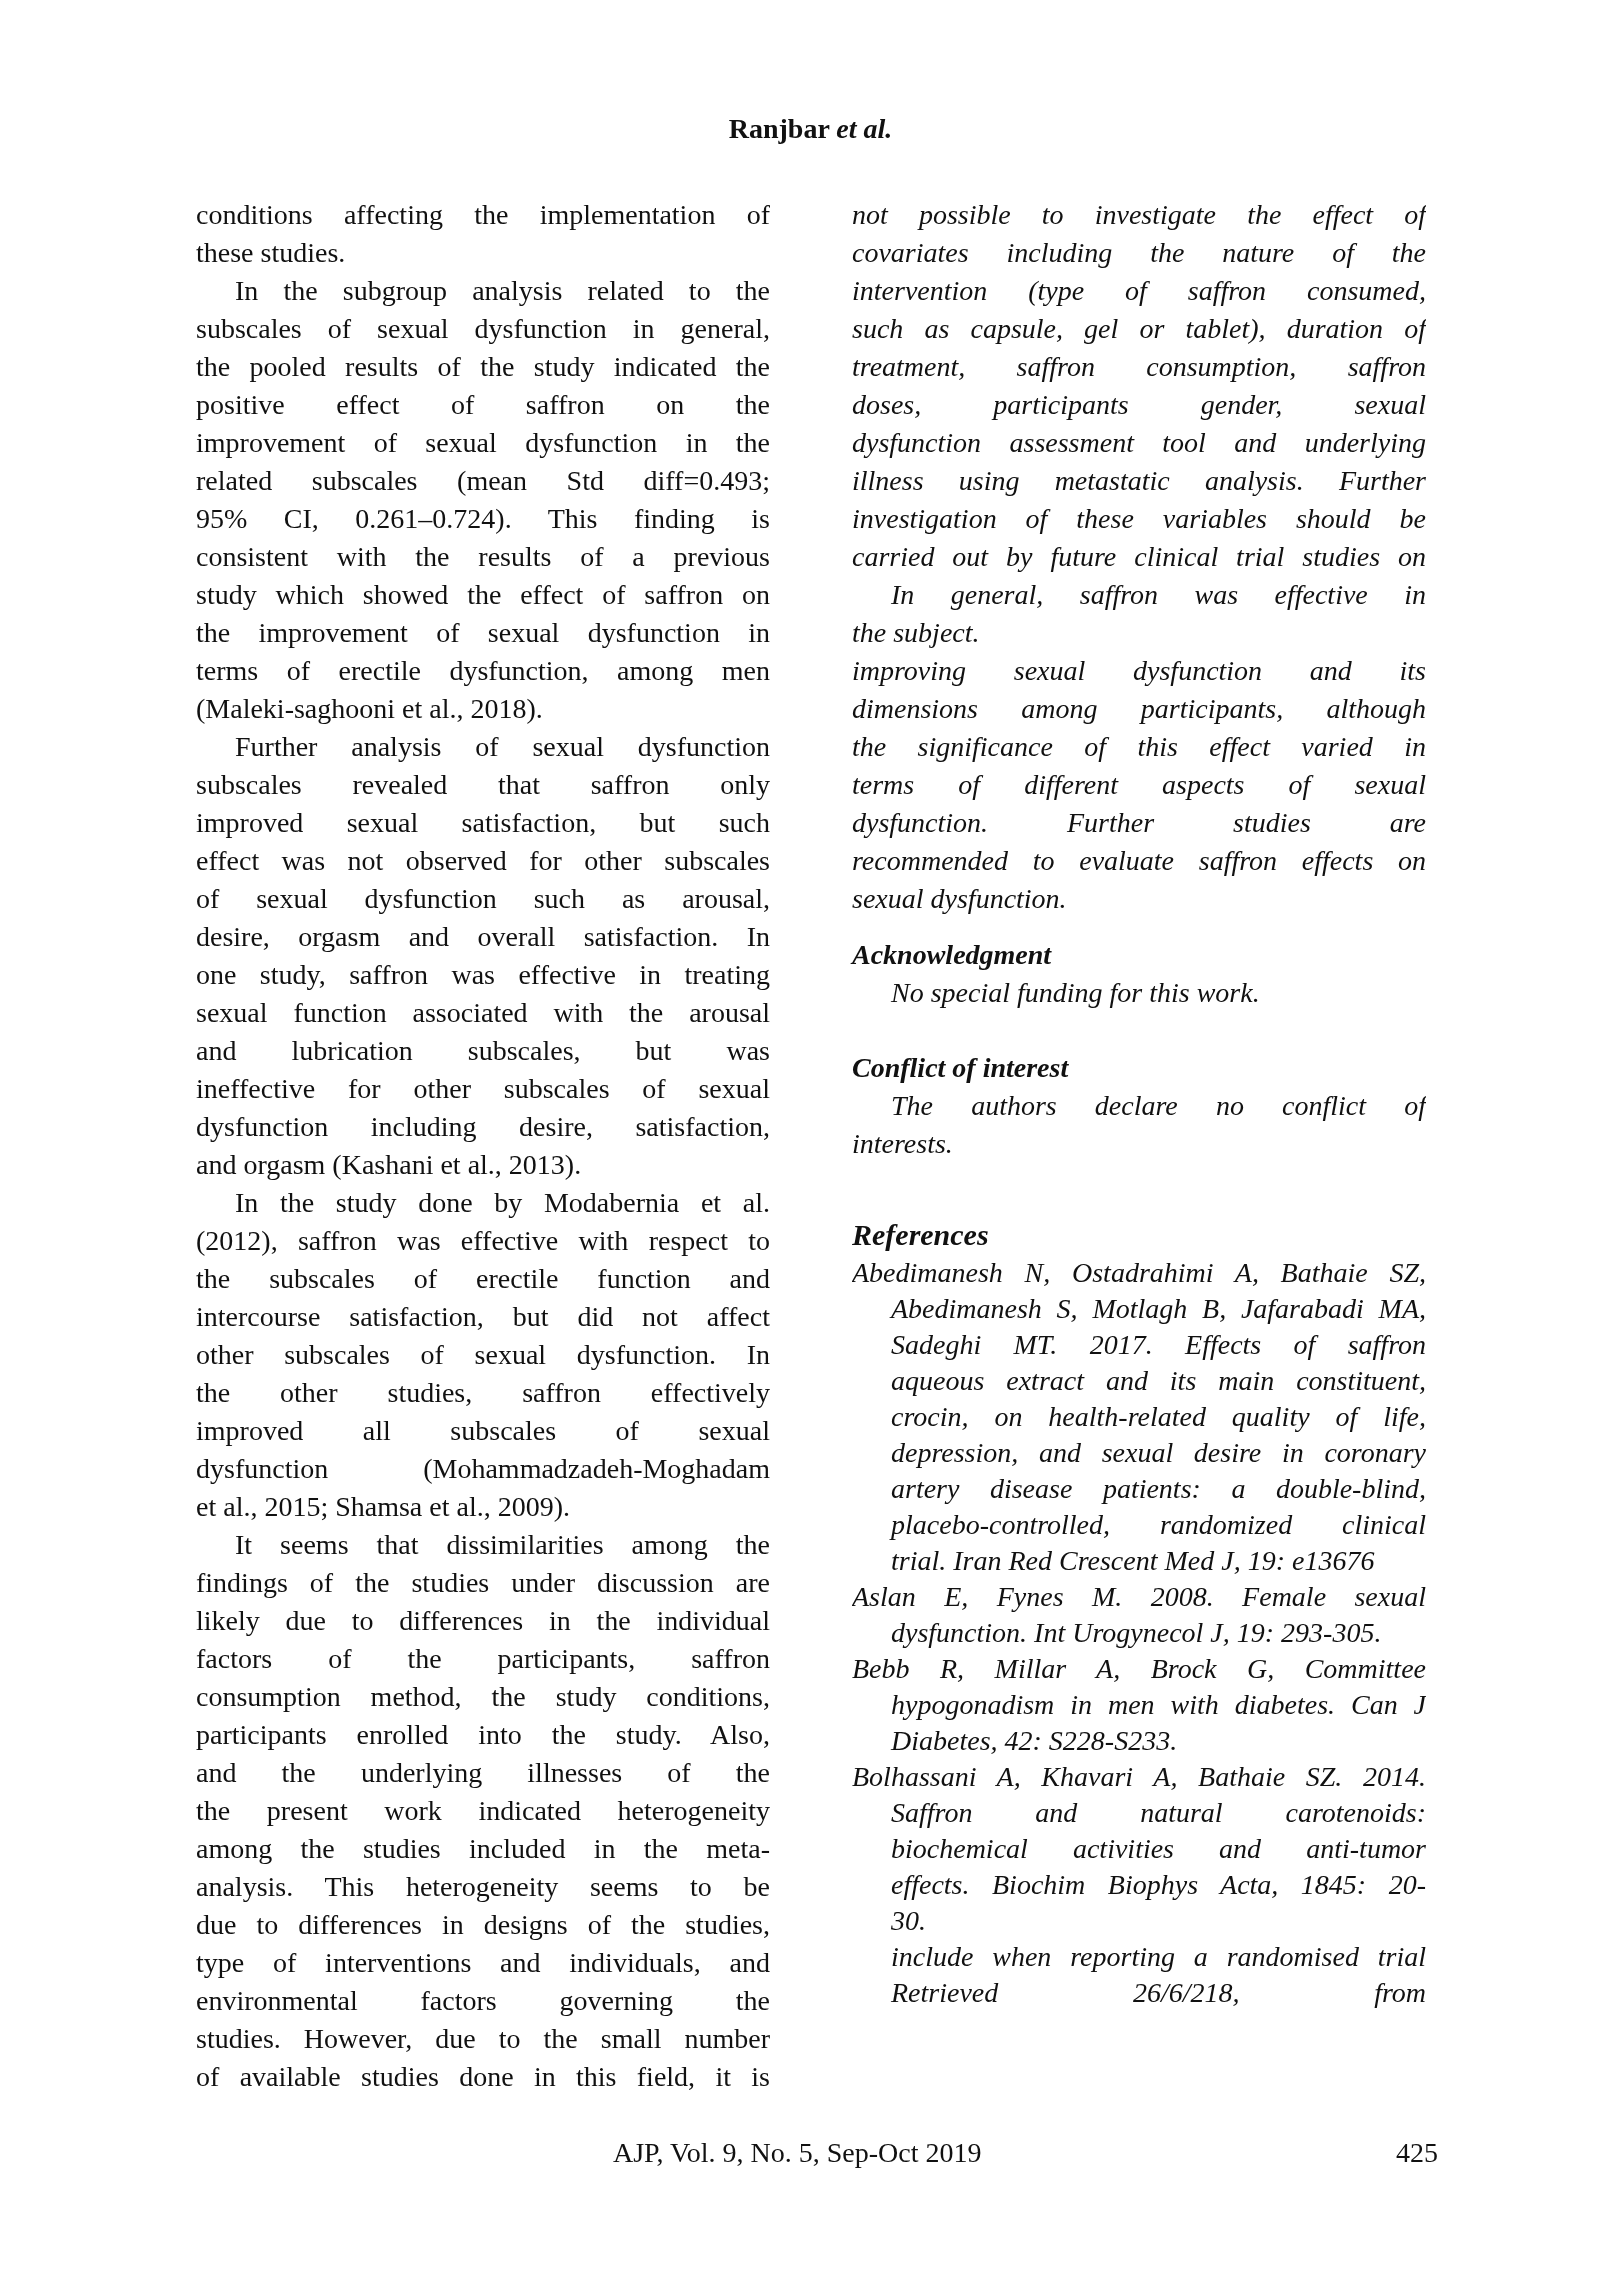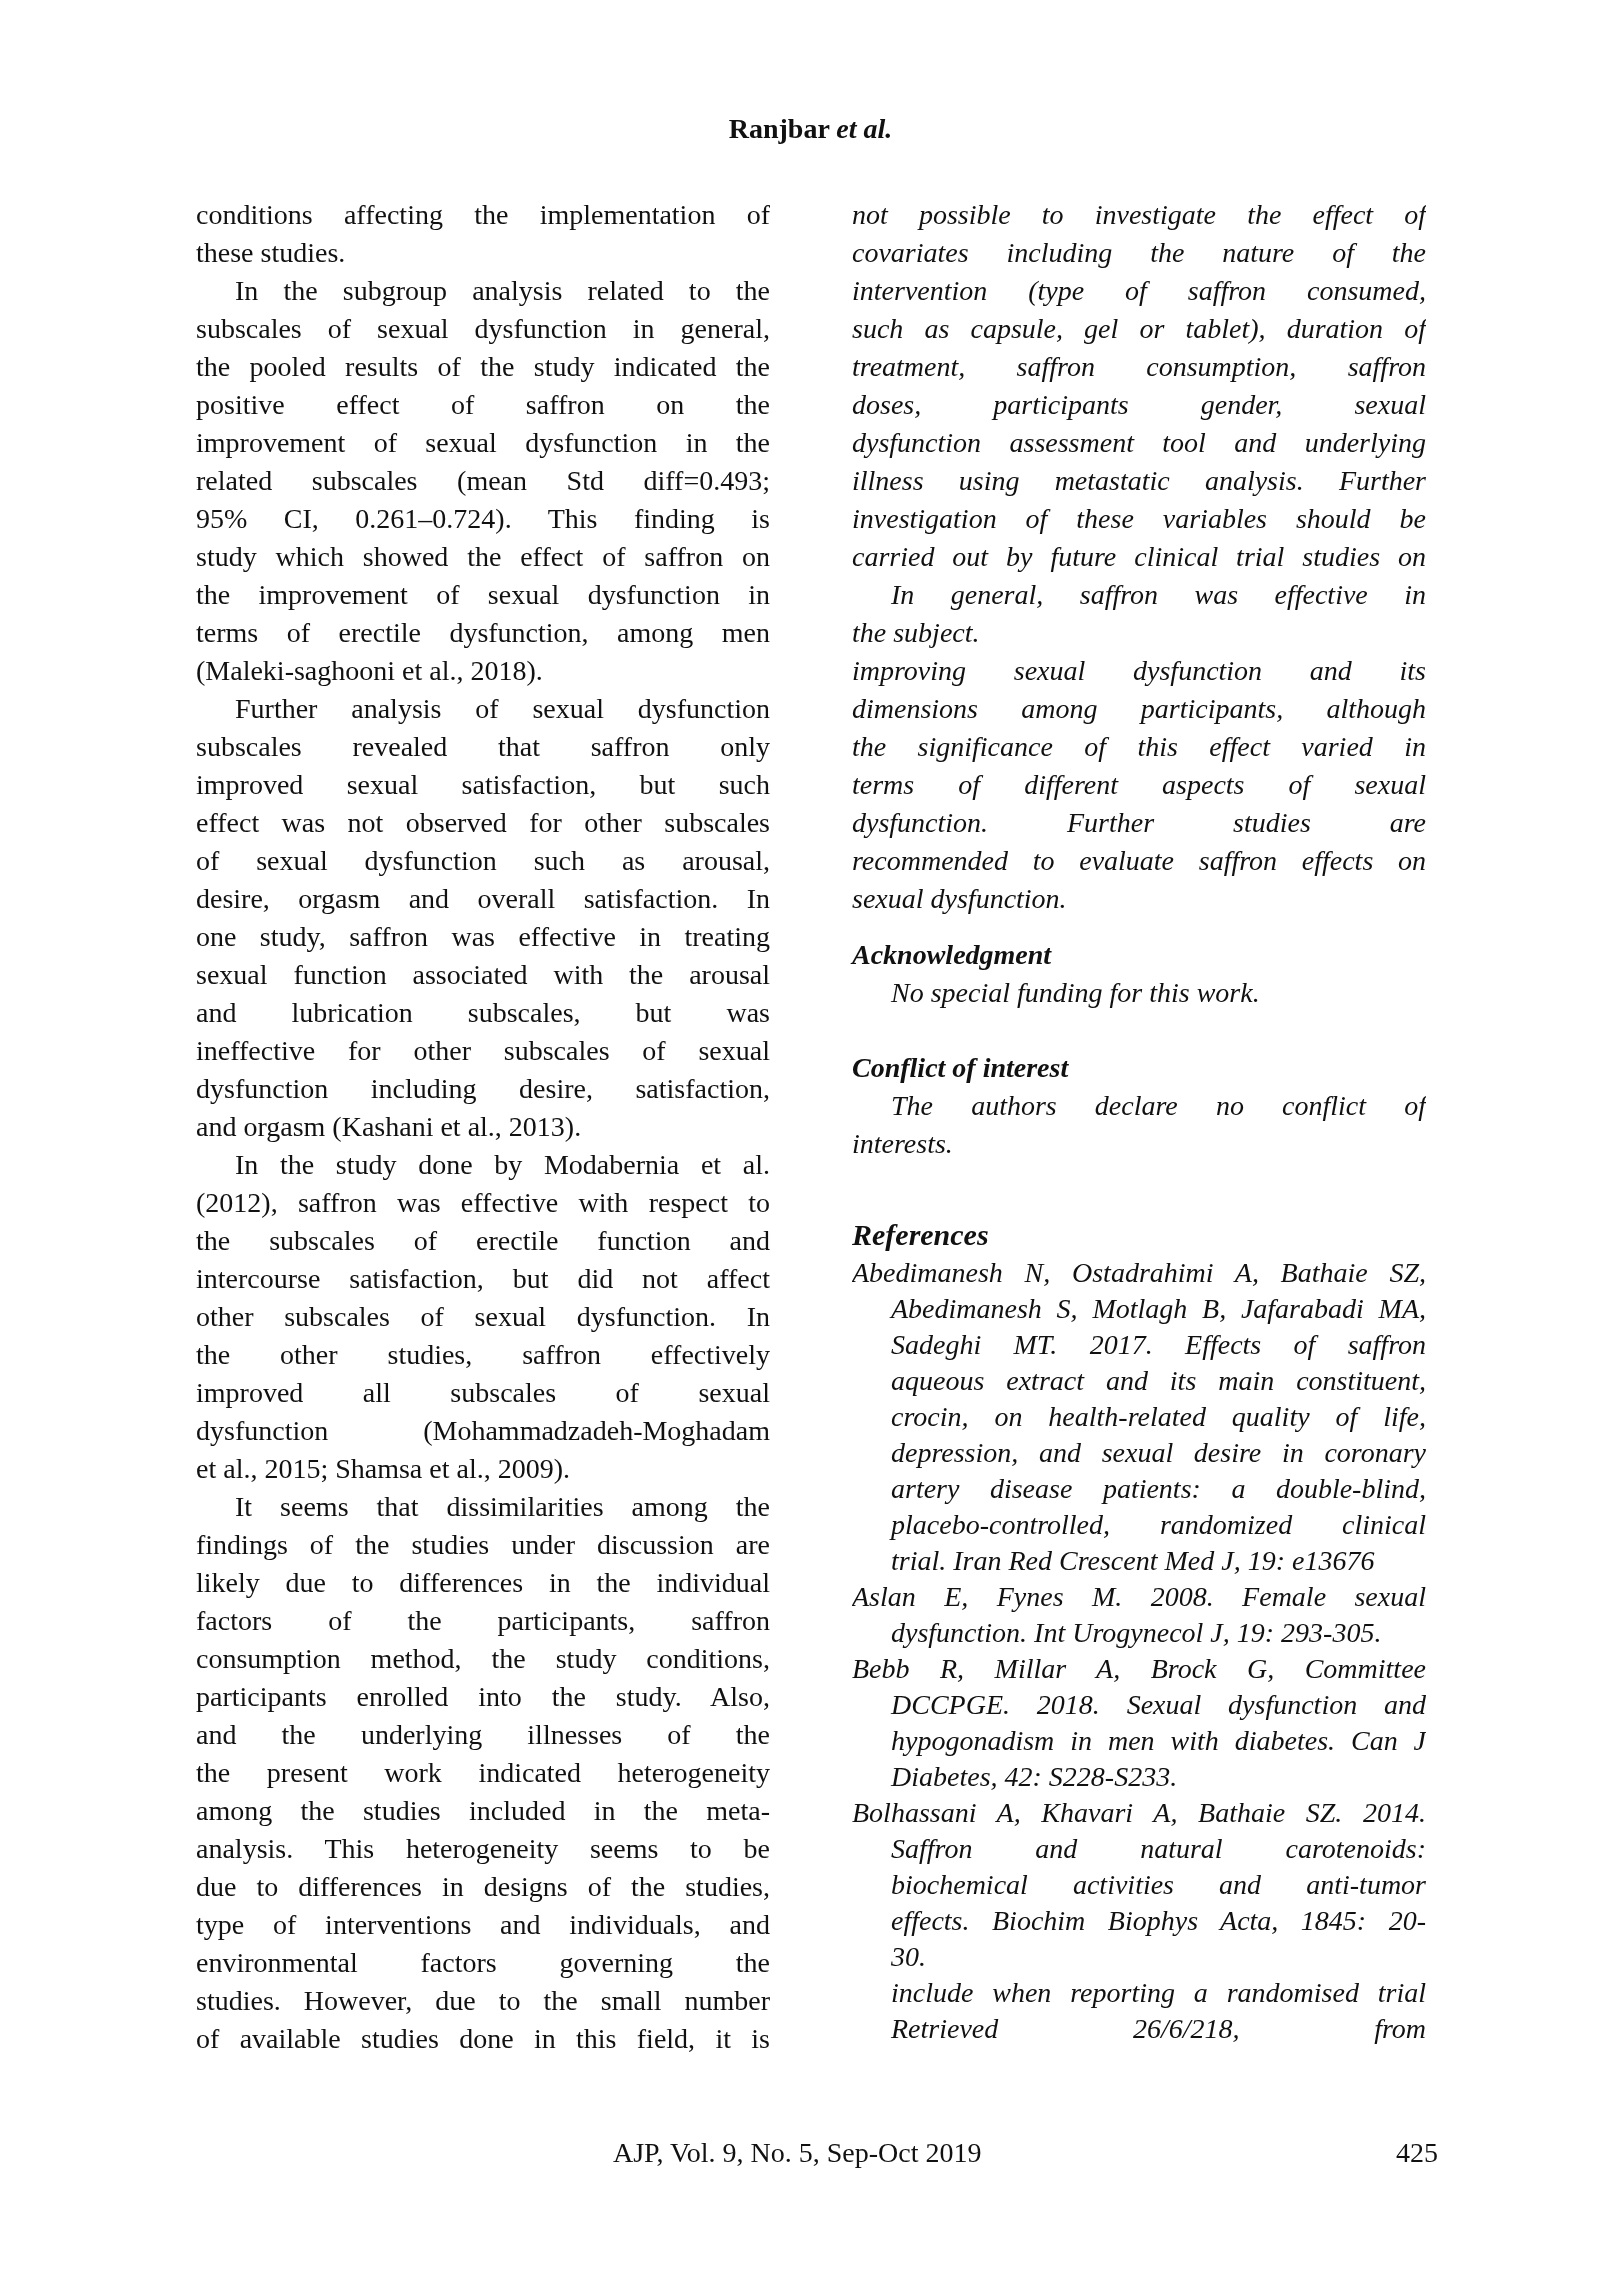--- a/index.html
+++ b/index.html
@@ -33,20 +33,21 @@
 <div class="col col-left" id="left-col">
     <div class="line">conditions affecting the implementation of</div>
     <div class="line last">these studies.</div>
     <div class="line indent">In the subgroup analysis related to the</div>
     <div class="line">subscales of sexual dysfunction in general,</div>
     <div class="line">the pooled results of the study indicated the</div>
     <div class="line">positive effect of saffron on the</div>
     <div class="line">improvement of sexual dysfunction in the</div>
     <div class="line">related subscales (mean Std diff=0.493;</div>
     <div class="line">95% CI, 0.261–0.724). This finding is</div>
+    <div class="line">consistent with the results of a previous</div>
     <div class="line">study which showed the effect of saffron on</div>
     <div class="line">the improvement of sexual dysfunction in</div>
     <div class="line">terms of erectile dysfunction, among men</div>
     <div class="line last">(Maleki-saghooni et al., 2018).</div>
     <div class="line indent">Further analysis of sexual dysfunction</div>
     <div class="line">subscales revealed that saffron only</div>
     <div class="line">improved sexual satisfaction, but such</div>
     <div class="line">effect was not observed for other subscales</div>
     <div class="line">of sexual dysfunction such as arousal,</div>
     <div class="line">desire, orgasm and overall satisfaction. In</div>
@@ -123,21 +124,20 @@
         <div class="ref-line cont">artery disease patients: a double-blind,</div>
         <div class="ref-line cont">placebo-controlled, randomized clinical</div>
         <div class="ref-line cont last">trial. Iran Red Crescent Med J, 19: e13676</div>
       </div>
       <div>
         <div class="ref-line">Aslan E, Fynes M. 2008. Female sexual</div>
         <div class="ref-line cont last">dysfunction. Int Urogynecol J, 19: 293-305.</div>
       </div>
       <div>
         <div class="ref-line">Bebb R, Millar A, Brock G, Committee</div>
-        <div class="ref-line cont">DCCPGE. 2018. Sexual dysfunction and</div>
         <div class="ref-line cont">hypogonadism in men with diabetes. Can J</div>
         <div class="ref-line cont last">Diabetes, 42: S228-S233.</div>
       </div>
       <div>
         <div class="ref-line">Bolhassani A, Khavari A, Bathaie SZ. 2014.</div>
         <div class="ref-line cont">Saffron and natural carotenoids:</div>
         <div class="ref-line cont">biochemical activities and anti-tumor</div>
         <div class="ref-line cont">effects. Biochim Biophys Acta, 1845: 20-</div>
         <div class="ref-line cont last">30.</div>
       </div>

